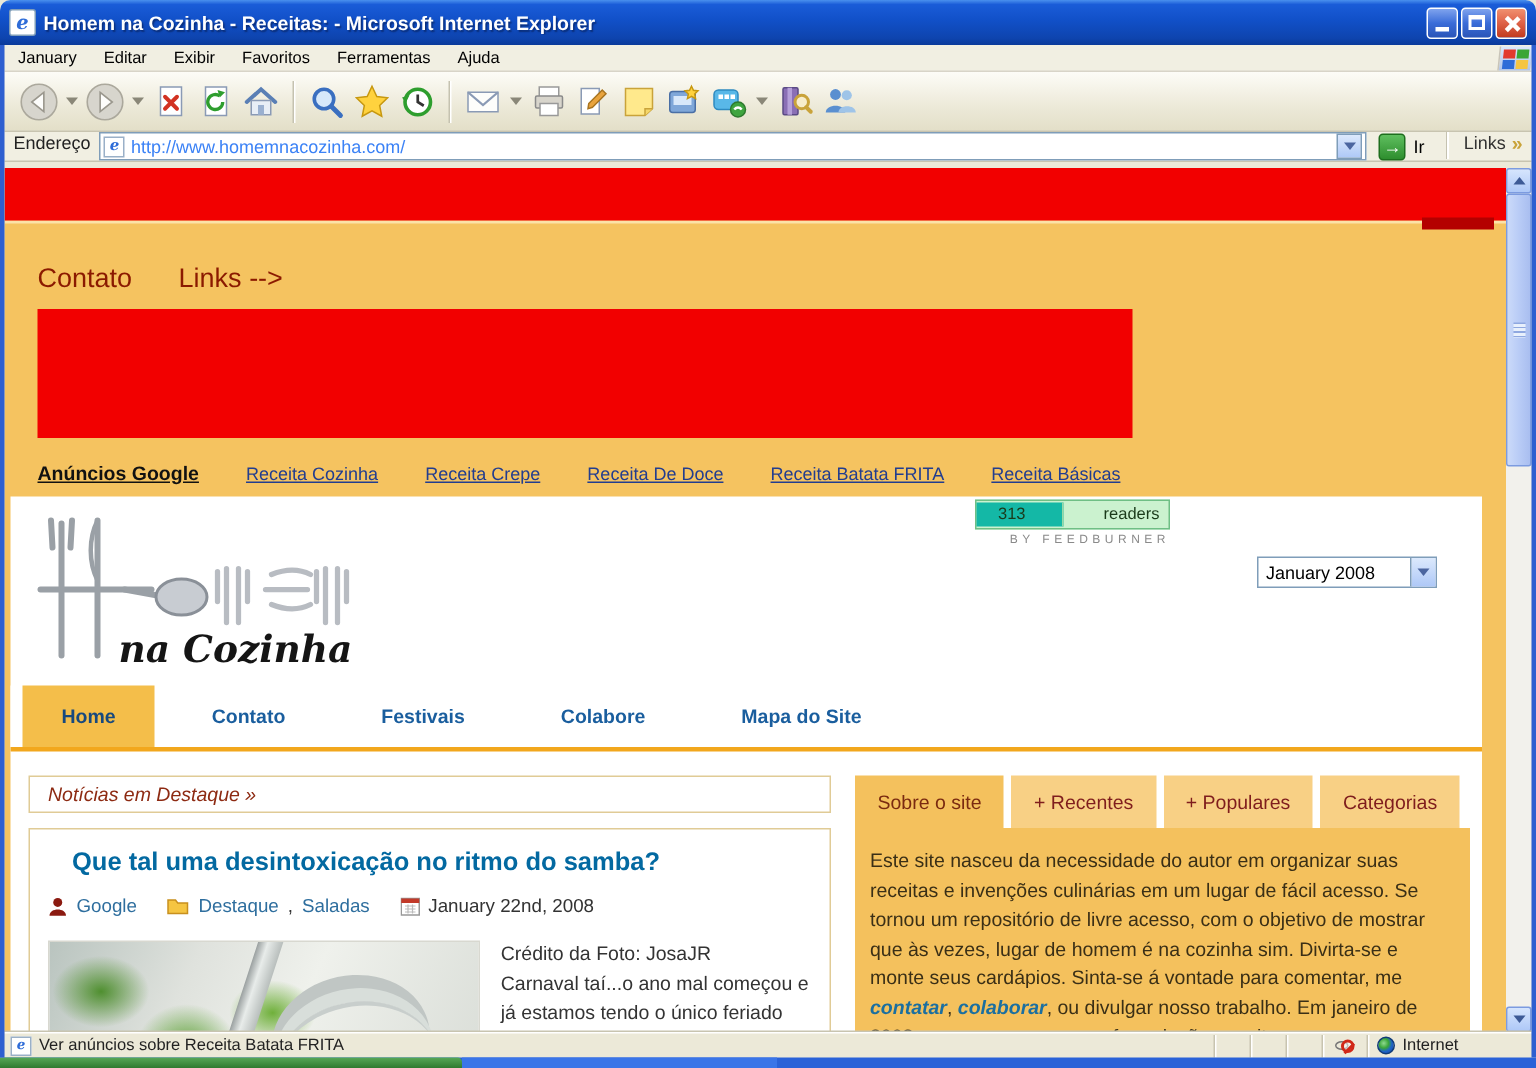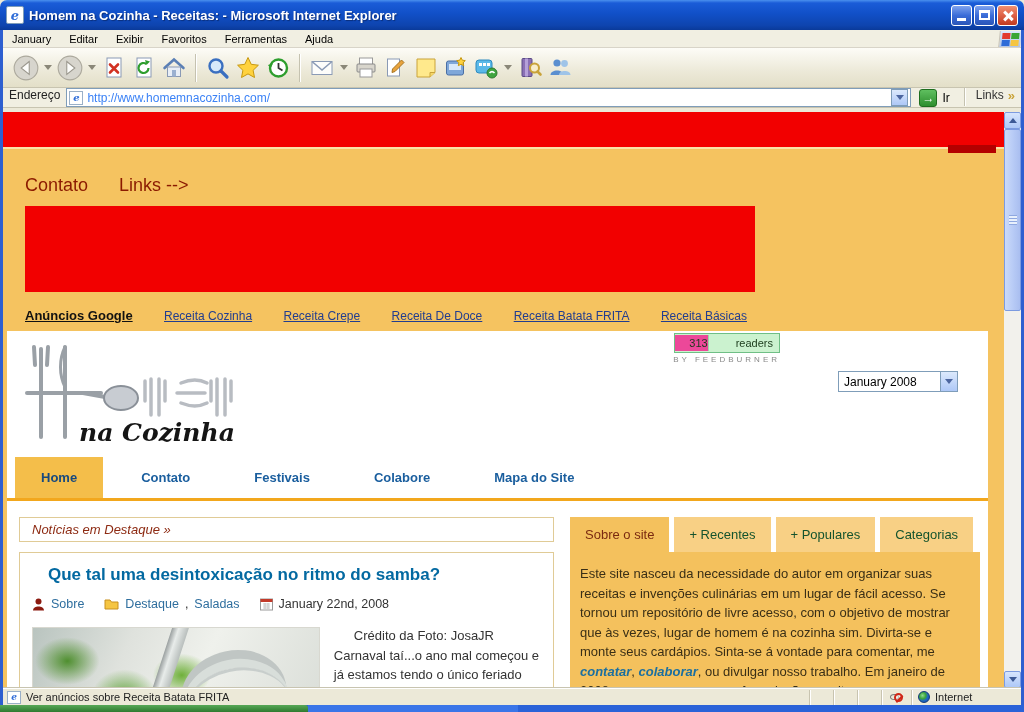--- a/index.html
+++ b/index.html
@@ -80,21 +80,21 @@
   .adlinks { margin:16px 0 0 22px; width:722px; display:flex; justify-content:space-between; align-items:baseline; font-size:12px; }
   .adlinks .hd { font-weight:bold; color:#111; text-decoration:underline; font-size:13px; }
   .adlinks a { color:#223D8F; text-decoration:underline; }
 
   
   .card { margin:8px 16px 0 4px; background:#fff; min-height:400px; }
   .card-head { position:relative; height:126px; }
   .logo { position:absolute; left:14px; top:4px; }
   .feedbadge { position:absolute; right:208px; top:2px; height:20px; border:1px solid #6FBF85; background:#CBF2CF;
     display:flex; align-items:center; font-size:11px; color:#1A3A1A; }
-  .feedbadge .cnt { background:#ec4899; border-right:1px solid #9AD9A8; padding:2px 0 2px 14px; }
+  .feedbadge .cnt { background:#14b8a6; border-right:1px solid #9AD9A8; padding:2px 24px 2px 14px; }
   .feedbadge .rdr { padding:2px 6px;margin-left:21px; }
   .feedby { position:absolute; right:208px; top:24px; font-size:8px; letter-spacing:3px; color:#8A8A8A; }
   .archsel { position:absolute; right:30px; top:40px; width:120px; height:21px; background:#fff;
     border:1px solid #7F9DB9; display:flex; align-items:center; font-size:12px; }
   .archsel .val { flex:1; padding-left:5px; color:#000; }
   .archsel .ab { width:17px; height:100%; background:linear-gradient(180deg,#DCE9FC,#AEC8F7); border-left:1px solid #7F9DB9;
     display:flex; align-items:center; justify-content:center; }
   .archsel .ab i { width:0;height:0;border-left:4px solid transparent;border-right:4px solid transparent;border-top:5px solid #4C66A0; }
 
   
@@ -120,25 +120,25 @@
       radial-gradient(48px 42px at 32% 60%, #5AA032 0%, rgba(90,160,50,0) 70%),
       radial-gradient(40px 30px at 52% 40%, #6FB03A 0%, rgba(111,176,58,0) 72%),
       radial-gradient(34px 26px at 58% 88%, #C83A1C 0%, rgba(200,58,28,0) 70%),
       radial-gradient(30px 26px at 22% 90%, #3E7A28 0%, rgba(62,122,40,0) 70%),
       linear-gradient(115deg,#B9C4BF 0%,#DFE2DD 30%,#EFF1EC 55%,#D8DCD6 100%); }
   .photo .whisk { position:absolute; left:120px; top:-20px; width:16px; height:160px; transform:rotate(18deg);
     background:linear-gradient(90deg,#9AA0A0,#E8ECEA 40%,#B8BEBC); border-radius:4px; }
   .photo .wire { position:absolute; left:150px; top:40px; width:110px; height:90px; transform:rotate(-12deg);
     border-top:3px solid #C8CECC; border-radius:50%; box-shadow:0 -10px 0 -1px #D8DEDA, 0 -20px 0 -2px #C0C6C4; }
   .mtext { width:216px; margin-left:14px; font-size:13px; line-height:1.42; color:#333; }
-  .mtext .credit { margin-bottom:2px;margin-left:20px; }
+  .mtext .credit { margin-bottom:2px; }
 
   .col-right { flex:1; }
   .stabs { display:flex; gap:5px; }
-  .stab { padding:10px 15px; font-size:13px; color:#14532d; background:#F8D085; }
+  .stab { padding:10px 15px; font-size:13px; color:#7f1d1d; background:#F8D085; }
   .stab.active { background:#F4C15D; color:#7A2A10; }
   .spanel { background:#F4C15D; padding:12px 10px; font-size:13px; line-height:1.5; color:#3A2F16; min-height:170px; }
   .spanel a { color:#1B6FA0; font-weight:bold; text-decoration:none;font-style:italic; }
 
   
   .vscroll { position:absolute; top:112px; right:3px; width:17px; bottom:24px; background:#F2F1EC; }
   .sbtn { position:absolute; left:0; width:17px; height:17px; border:1px solid #7C9BE0; border-radius:2px;
     background:linear-gradient(180deg,#D6E5FD,#AEC8F7); display:flex; align-items:center; justify-content:center; }
   .sbtn.up { top:0; } .sbtn.down { bottom:0; }
   .sbtn i { width:0; height:0; border-left:4px solid transparent; border-right:4px solid transparent; }
@@ -417,21 +417,21 @@
           <div class="fbox">
             <span>Notícias em Destaque »</span>
           </div>
           <div class="abox">
             <h2>Que tal uma desintoxicação no ritmo do samba?</h2>
             <div class="meta">
               <svg width="13" height="13" viewBox="0 0 13 13">
                   <circle cx="6.5" cy="3.6" r="3" fill="#8B1A10"></circle>
                   <path d="M1 12.5 c0 -5.5 11 -5.5 11 0 z" fill="#8B1A10"></path>
                 </svg>
-              <a href="#">Sobre</a>
+              <a href="#">Google</a>
               <span class="mgap"></span>
               <svg width="15" height="12" viewBox="0 0 15 12">
                   <path d="M1 2 h5 l1.5 2 H14 v7 H1 Z" fill="#F5C542" stroke="#C8901E"></path>
                 </svg>
               <a href="#">Destaque</a>
                 <span>, </span>
               <a href="#">Saladas</a>
               <span class="mgap"></span>
               <svg width="13" height="13" viewBox="0 0 13 13">
                   <rect x="0.5" y="1" width="12" height="11" fill="#fff" stroke="#999"></rect>

